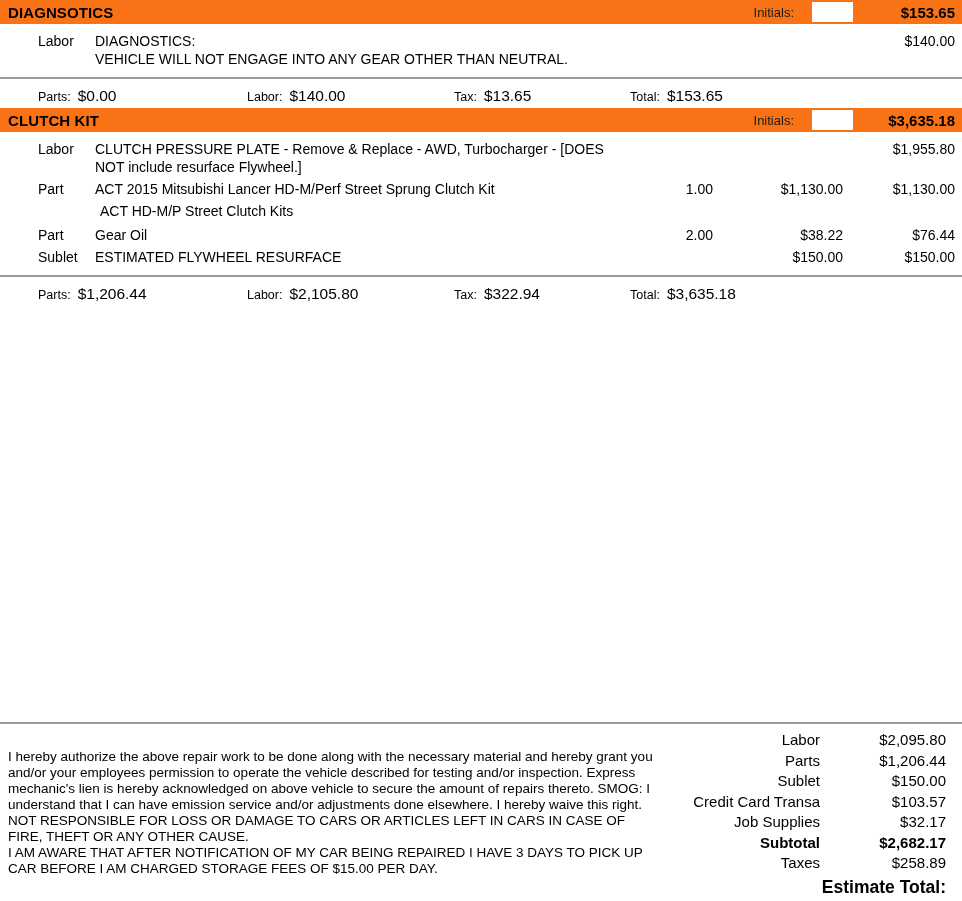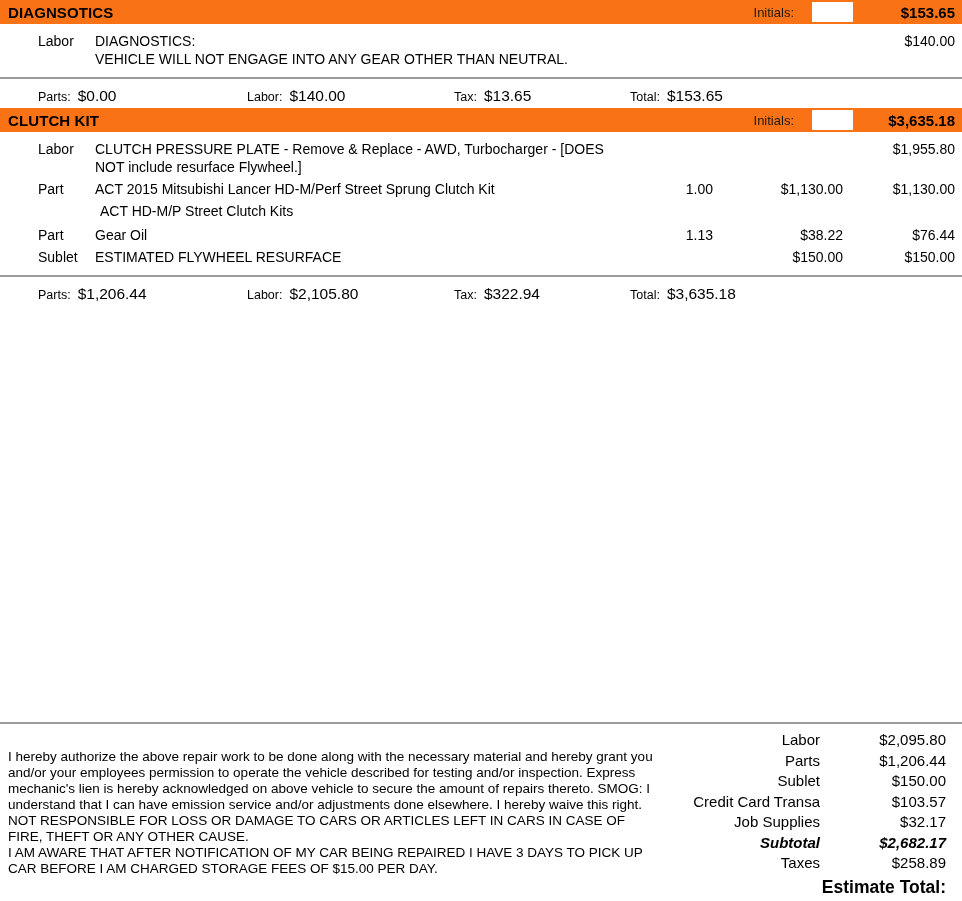--- a/index.html
+++ b/index.html
@@ -35,21 +35,21 @@
   .pair .val { font-size:15.5px; }
   .p1 { width:161px; } .p2 { width:159px; } .p3 { width:128px; }
 
   
   .footer { position:absolute; left:0; right:0; top:722px; border-top:2px solid #9b9b9b; display:flex; }
   .disclaimer { width:662px; padding:25px 0 0 8px; font-size:13.5px; line-height:16px; }
   .totals { flex:1; padding:6px 16px 0 0; }
   .trow { display:flex; font-size:15px; line-height:20.5px; }
   .tlabel { flex:1; text-align:right; }
   .tvalue { width:126px; text-align:right; }
-  .trow.bold { font-weight:bold;font-style:italic; }
+  .trow.bold { font-weight:bold; }
   .estimate { display:flex; font-size:17.5px; font-weight:bold; line-height:24px; margin-top:1px;flex-direction:column; }
 </style>
 </head>
 <body>
 
 <div class="page">
 
   <section>
     <div class="sec-header">
       <span class="sec-title">DIAGNSOTICS</span>
@@ -123,21 +123,21 @@
       <div class="row note-row">
         <span class="cell-kind"></span>
         <span class="cell-desc">ACT HD-M/P Street Clutch Kits</span>
         <span class="cell-qty"></span>
         <span class="cell-price"></span>
         <span class="cell-ext"></span>
       </div>
       <div class="row">
         <span class="cell-kind">Part</span>
         <span class="cell-desc">Gear Oil</span>
-        <span class="cell-qty">1.13</span>
+        <span class="cell-qty">2.00</span>
         <span class="cell-price">$38.22</span>
         <span class="cell-ext">$76.44</span>
       </div>
       <div class="row">
         <span class="cell-kind">Sublet</span>
         <span class="cell-desc">ESTIMATED FLYWHEEL RESURFACE</span>
         <span class="cell-qty"></span>
         <span class="cell-price">$150.00</span>
         <span class="cell-ext">$150.00</span>
       </div>

